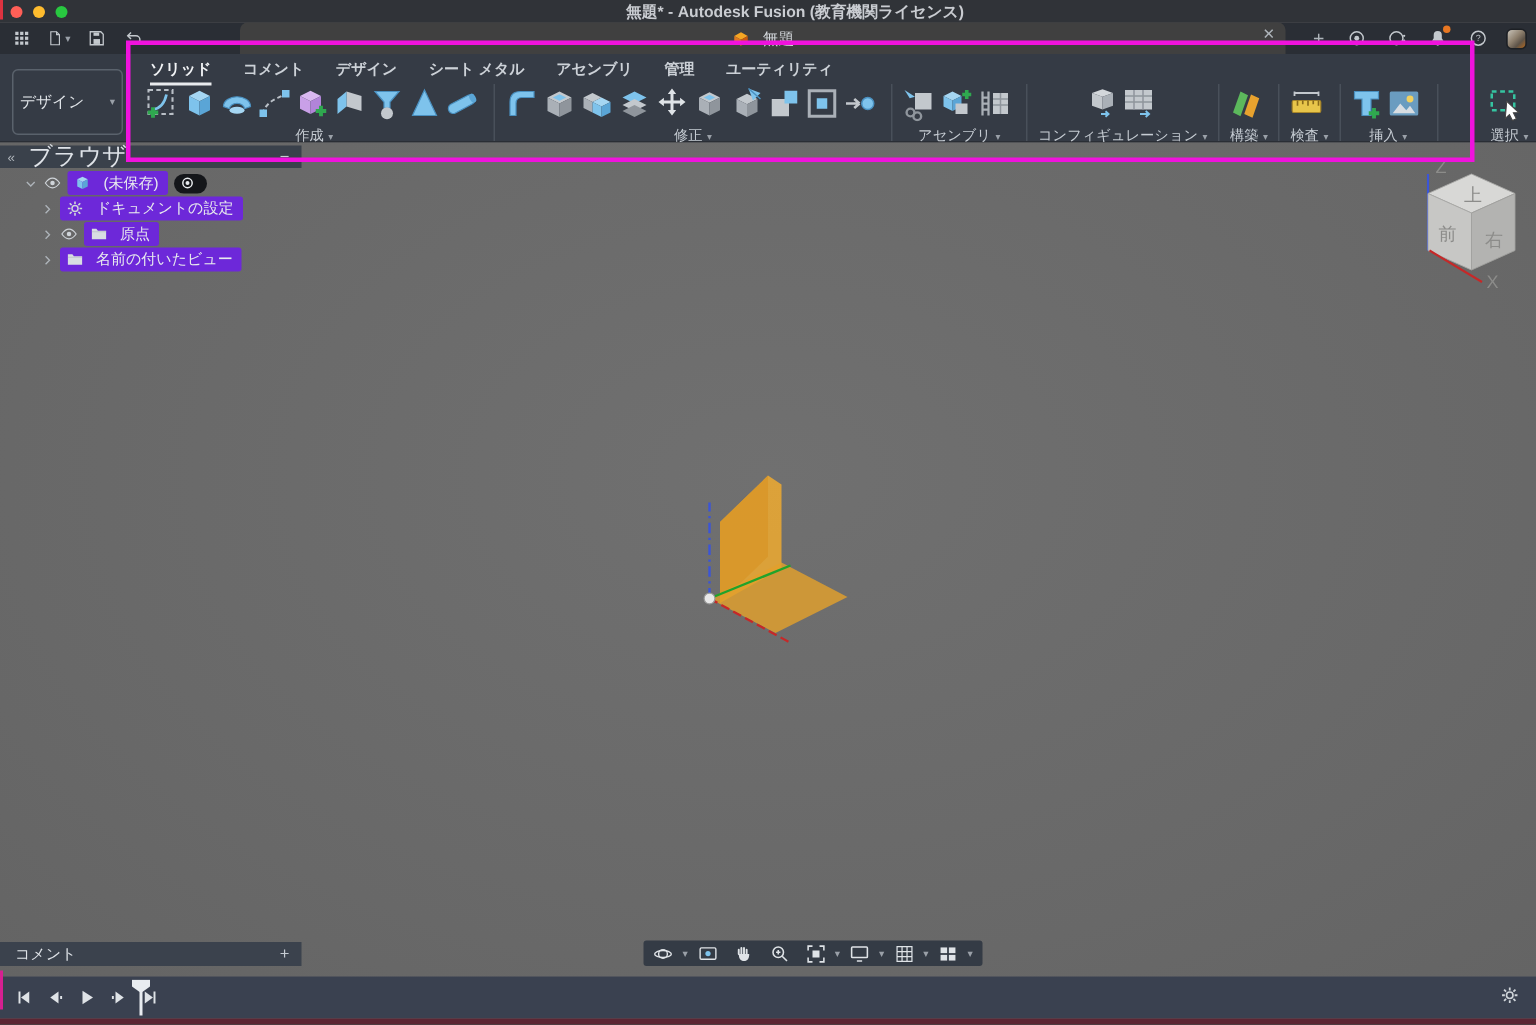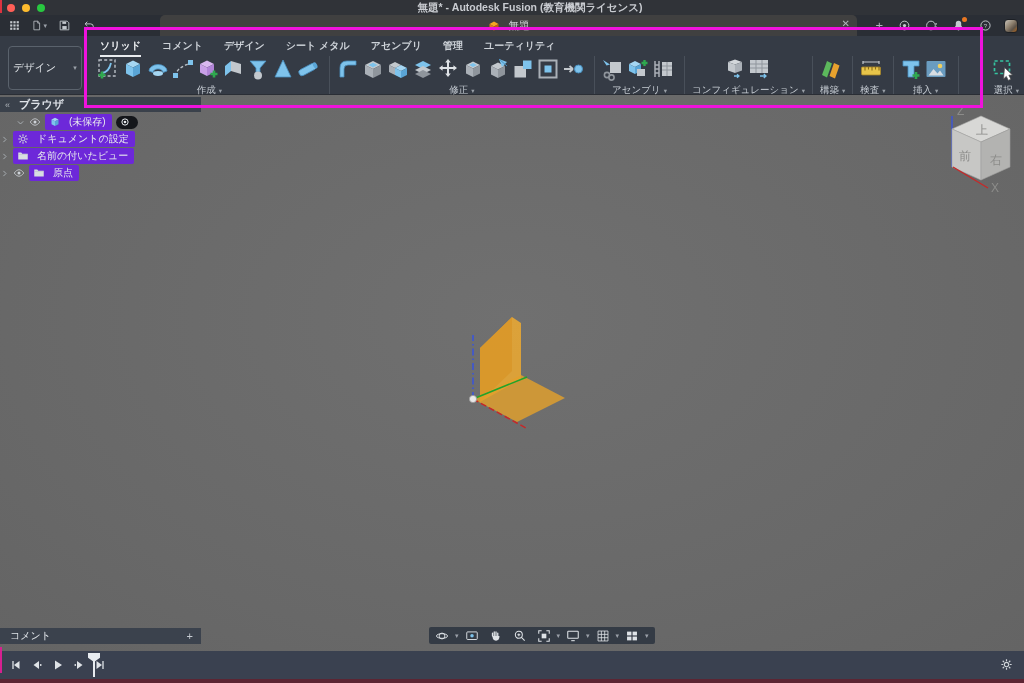--- a/index.html
+++ b/index.html
@@ -40,25 +40,25 @@
   .ribtn{width:25px;height:28px;display:flex;align-items:center;justify-content:center;}
   .rlabel{font-size:9.5px;color:#c6ccd3;white-space:nowrap;margin-top:0px;display:flex;align-items:center;gap:2px;}
   .rlabel .mini-caret{font-size:6.5px;}
 
   
   #canvas{position:absolute;left:0;top:95px;width:1024px;height:556px;background:radial-gradient(ellipse at 50% 40%, #707070 0%, #686868 70%, #646464 100%);}
 
   
   #browser-header{position:absolute;left:0;top:97px;width:201px;height:15px;background:#3a414b;display:flex;align-items:center;color:#dfe3e8;}
   #browser-collapse{font-size:9px;margin-left:5px;color:#aeb4ba;}
-  #browser-title{font-size:11px;font-weight:bold;margin-left:9px;}
+  #browser-title{font-size:16px;font-weight:normal;margin-left:9px;}
   #browser-min{margin-left:auto;margin-right:8px;font-size:11px;color:#c6ccd3;}
   #browser-tree{position:absolute;left:0;top:114px;width:260px;}
   .brow{display:flex;align-items:center;height:16px;margin-bottom:1px;}
-  .bind0{padding-left:16px;} .bind1{}
+  .bind0{padding-left:16px;} .bind1{padding-left:27px;}
   .chip{display:flex;align-items:center;gap:4px;background:#6d28d9;border-radius:2px;padding:1px 6px 1px 4px;font-size:10px;color:#e8ebee;white-space:nowrap;}
   .bico{display:flex;align-items:center;margin-right:4px;}
   .pill{display:flex;align-items:center;justify-content:center;background:#14161a;border-radius:7px;width:22px;height:13px;margin-left:4px;}
 
   
   #viewcube{position:absolute;left:938px;top:103px;}
   #viewcube text{font-size:12px;fill:#8c8c8a;}
 
   
   #origin{position:absolute;left:430px;top:300px;}
@@ -606,50 +606,50 @@
           </span>
           <span>ドキュメントの設定</span>
         </div>
       </div>
       <div class="brow bind1">
         <span class="bico">
           <svg width="9" height="9" viewBox="0 0 24 24">
             <path d="M9 5l7 7-7 7" fill="none" stroke="#aeb4ba" stroke-width="2.4"></path>
           </svg>
         </span>
+        <span class="bico">
+          <svg width="12" height="12" viewBox="0 0 24 24">
+            <path d="M2.5 12c3-4.5 7-6.5 9.5-6.5s6.5 2 9.5 6.5c-3 4.5-7 6.5-9.5 6.5S5.5 16.5 2.5 12z" fill="none" stroke="#cfd4d9" stroke-width="1.6"></path>
+            <circle cx="12" cy="12" r="3" fill="#cfd4d9"></circle>
+          </svg>
+        </span>
+        <div class="chip">
+          <span class="bico">
+            <svg width="12" height="12" viewBox="0 0 24 24">
+              <path d="M2.5 5h6l2 2.5h11V19h-19z" fill="#d8dde2"></path>
+              <path d="M2.5 9h19" stroke="#b0b6bc" stroke-width="0.8"></path>
+            </svg>
+          </span>
+          <span>原点</span>
+        </div>
+      </div>
+      <div class="brow bind1">
+        <span class="bico">
+          <svg width="9" height="9" viewBox="0 0 24 24">
+            <path d="M9 5l7 7-7 7" fill="none" stroke="#aeb4ba" stroke-width="2.4"></path>
+          </svg>
+        </span>
         <div class="chip">
           <span class="bico">
             <svg width="12" height="12" viewBox="0 0 24 24">
               <path d="M2.5 5h6l2 2.5h11V19h-19z" fill="#d8dde2"></path>
               <path d="M2.5 9h19" stroke="#b0b6bc" stroke-width="0.8"></path>
             </svg>
           </span>
           <span>名前の付いたビュー</span>
-        </div>
-      </div>
-      <div class="brow bind1">
-        <span class="bico">
-          <svg width="9" height="9" viewBox="0 0 24 24">
-            <path d="M9 5l7 7-7 7" fill="none" stroke="#aeb4ba" stroke-width="2.4"></path>
-          </svg>
-        </span>
-        <span class="bico">
-          <svg width="12" height="12" viewBox="0 0 24 24">
-            <path d="M2.5 12c3-4.5 7-6.5 9.5-6.5s6.5 2 9.5 6.5c-3 4.5-7 6.5-9.5 6.5S5.5 16.5 2.5 12z" fill="none" stroke="#cfd4d9" stroke-width="1.6"></path>
-            <circle cx="12" cy="12" r="3" fill="#cfd4d9"></circle>
-          </svg>
-        </span>
-        <div class="chip">
-          <span class="bico">
-            <svg width="12" height="12" viewBox="0 0 24 24">
-              <path d="M2.5 5h6l2 2.5h11V19h-19z" fill="#d8dde2"></path>
-              <path d="M2.5 9h19" stroke="#b0b6bc" stroke-width="0.8"></path>
-            </svg>
-          </span>
-          <span>原点</span>
         </div>
       </div>
     </div>
 
   <div id="comments">
     <span id="comments-title">コメント</span>
     <span id="comments-add">+</span>
   </div>
 
   <div id="navbar">

